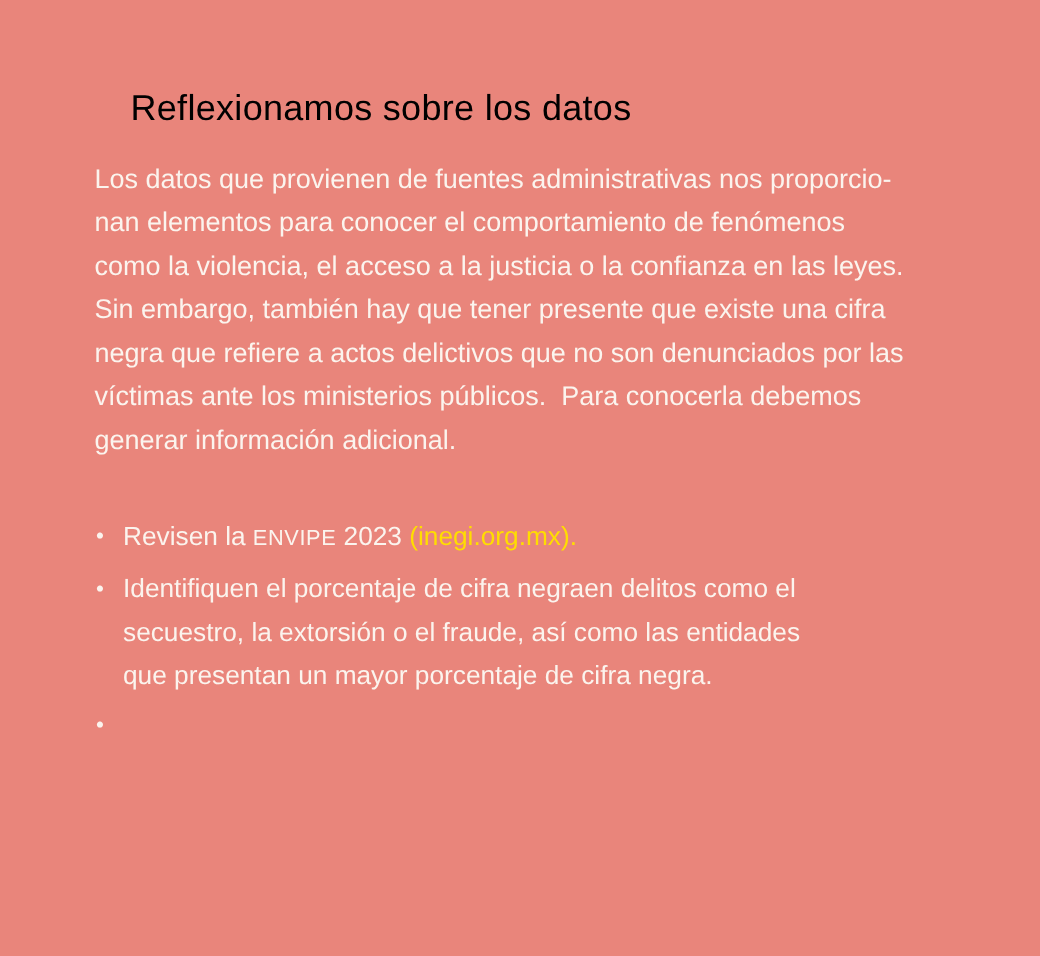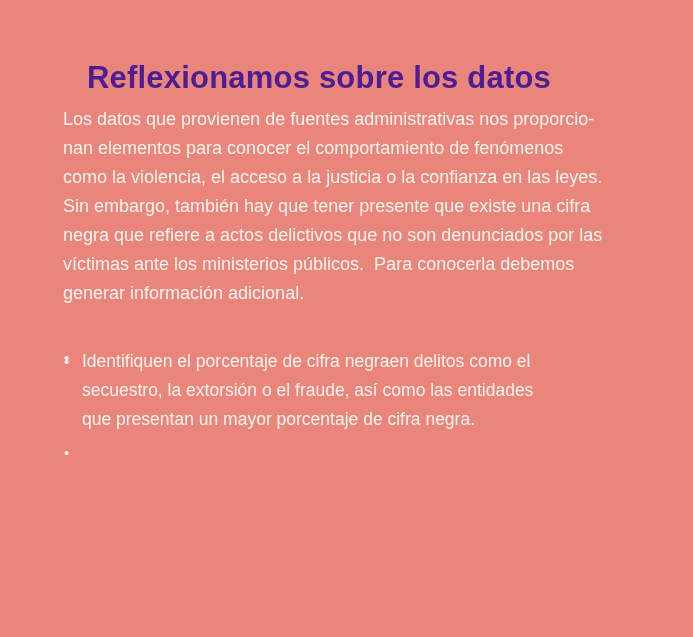--- a/index.html
+++ b/index.html
@@ -17,24 +17,24 @@
     position: relative;
     width: 693px;
     height: 637px;
     background: #E9857B;
     overflow: hidden;
   }
   .title {
     position: absolute;
     left: 87px;
     top: 44px;
-    font-size: 31px;
+    font-size: 24px;
     line-height: 26px;
-    font-weight: bold;
-    color: #4c1d95;
+    font-weight: normal;
+    color: #000000;
     letter-spacing: 0.2px;
     white-space: nowrap;
   }
   .intro {
     position: absolute;
     left: 63px;
     top: 105px;
     width: 610px;
     font-size: 18px;
     line-height: 29px;
@@ -91,20 +91,21 @@
 como la violencia, el acceso a la justicia o la confianza en las leyes.
 Sin embargo, también hay que tener presente que existe una cifra
 negra que refiere a actos delictivos que no son denunciados por las
 víctimas ante los ministerios públicos.  Para conocerla debemos
 generar información adicional.</div>
 
   <ul class="bullet-list">
 
     <li>
       <span class="bullet-marker">•</span>
+      <span class="bullet-text"><span>Revisen la </span><span class="acronym">ENVIPE</span><span> 2023 </span><span class="link">(inegi.org.mx).</span></span>
     </li>
 
     <li>
       <span class="bullet-marker">•</span>
       <span class="bullet-text">Identifiquen el porcentaje de cifra negraen delitos como el
 secuestro, la extorsión o el fraude, así como las entidades
 que presentan un mayor porcentaje de cifra negra.</span>
     </li>
 
     <li>

